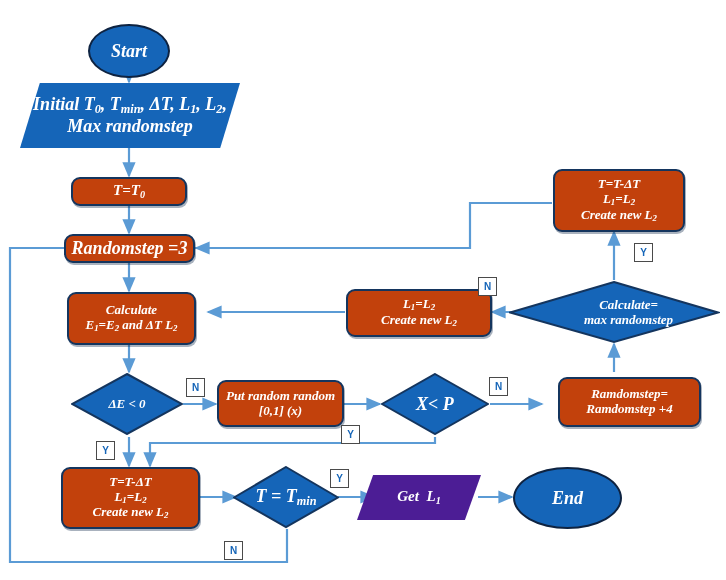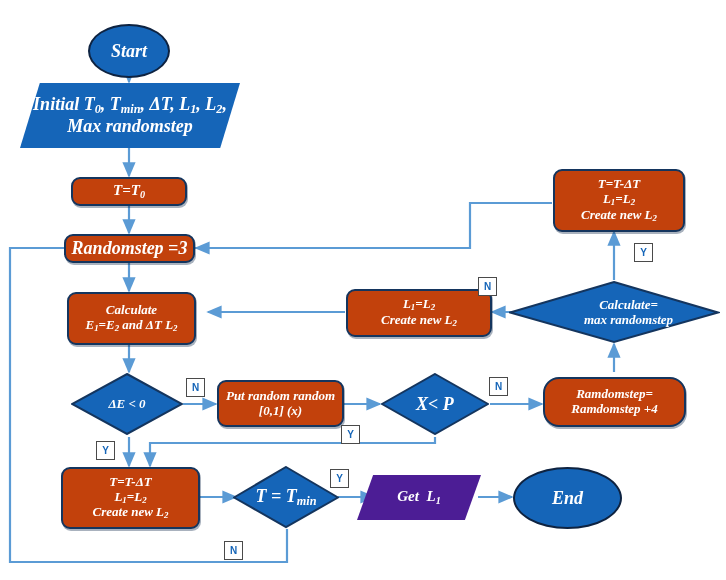--- a/index.html
+++ b/index.html
@@ -127,21 +127,21 @@
 
 <div class="dia-wrap" style="left:381px;top:373px;width:108px;height:62px;">
   <svg width="108" height="62">
     <polygon points="54,1 107,31 54,61 1,31" fill="#1565B8" stroke="#14355E" stroke-width="2"></polygon>
   </svg>
   <div class="dia-label f14">
       <span>X&lt; P</span>
     </div>
 </div>
 
-<div class="node proc f13" style="left:543px;top:377px;width:143px;height:50px;border-radius:16px;">
+<div class="node proc f13" style="left:558px;top:377px;width:143px;height:50px;">
   <div>
     <div><span>Ramdomstep=</span></div>
     <div><span>Ramdomstep +4</span></div>
   </div>
 </div>
 
 <div class="dia-wrap" style="left:509px;top:281px;width:211px;height:63px;">
   <svg width="211" height="63">
     <polygon points="105,1 209,31.5 105,61 1,31.5" fill="#1565B8" stroke="#14355E" stroke-width="2"></polygon>
   </svg>

